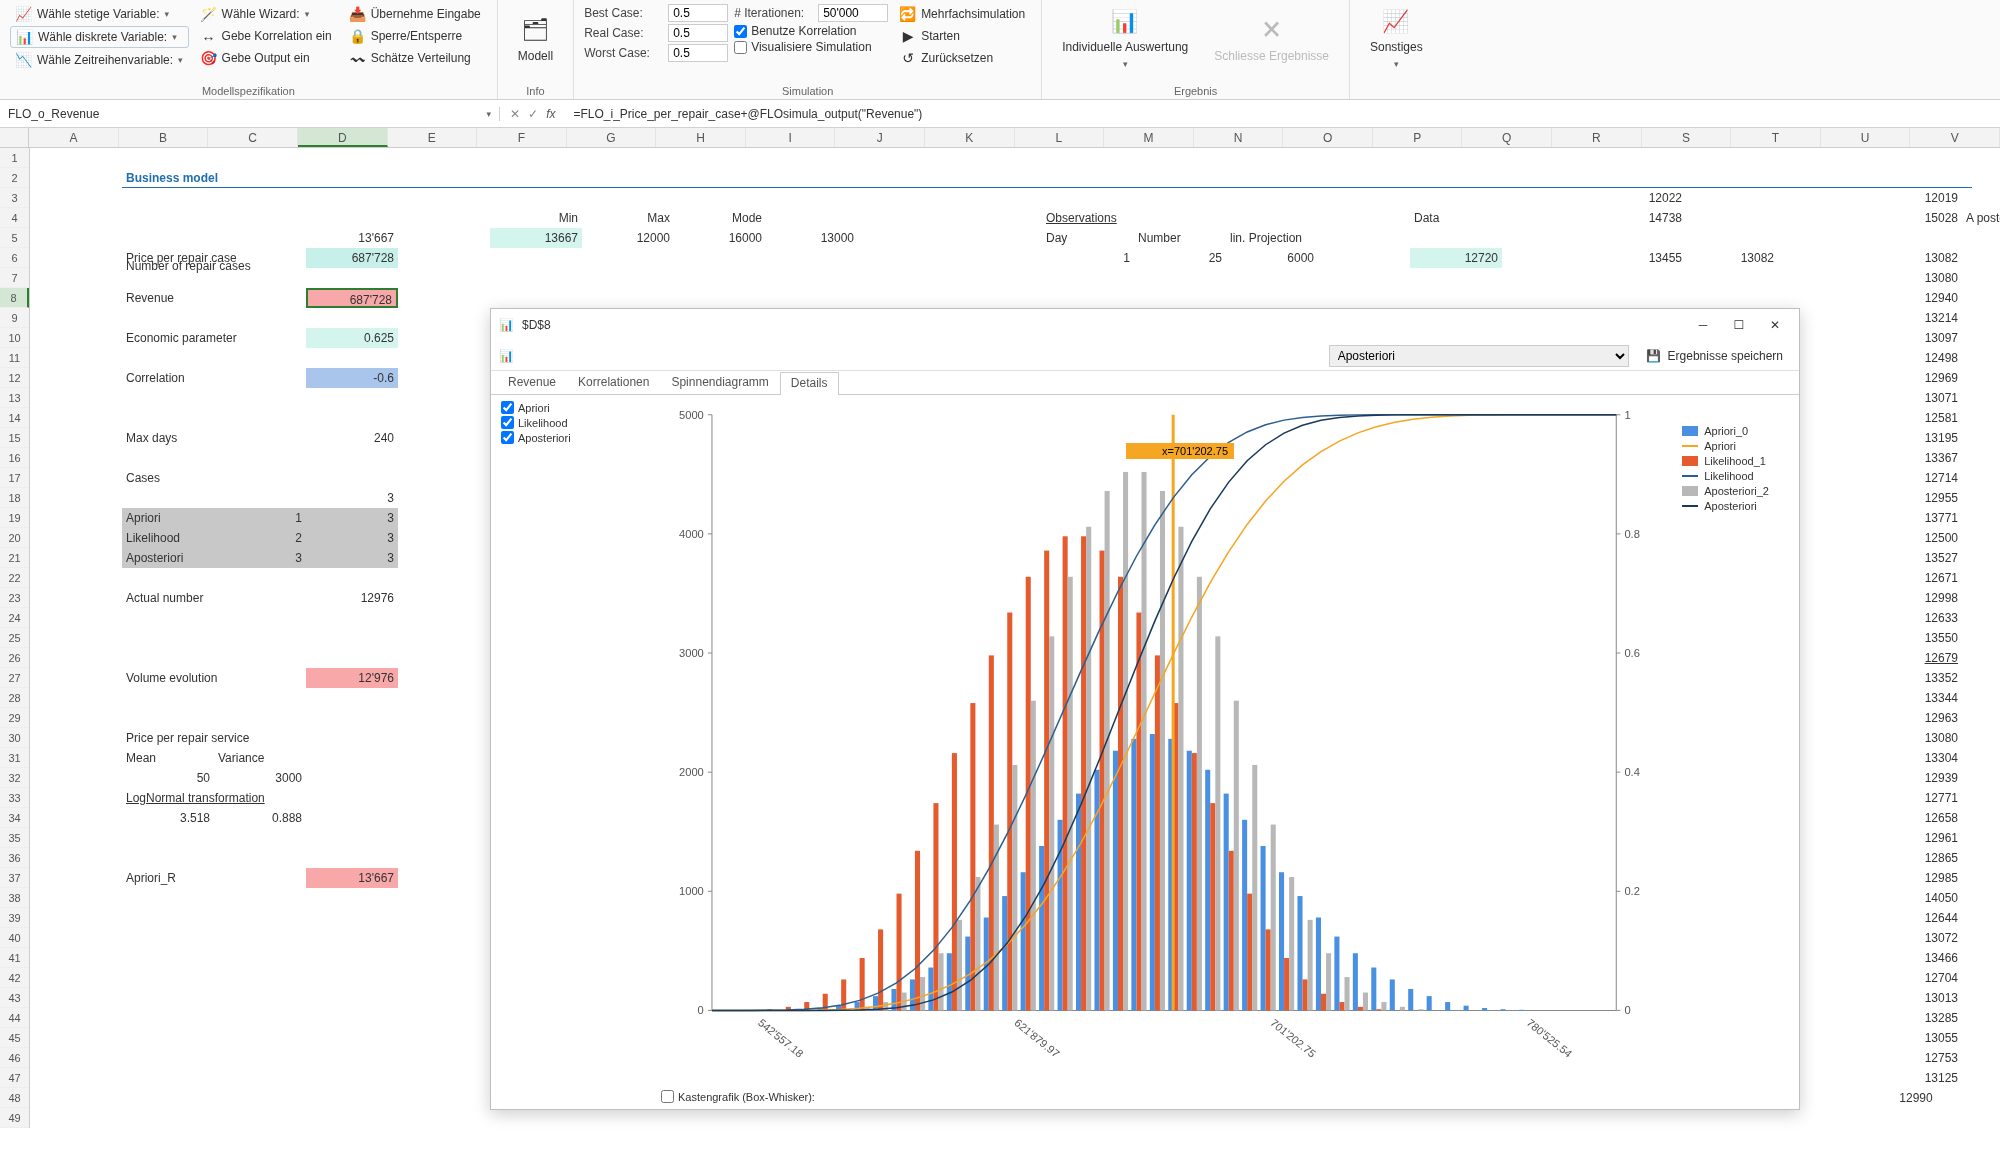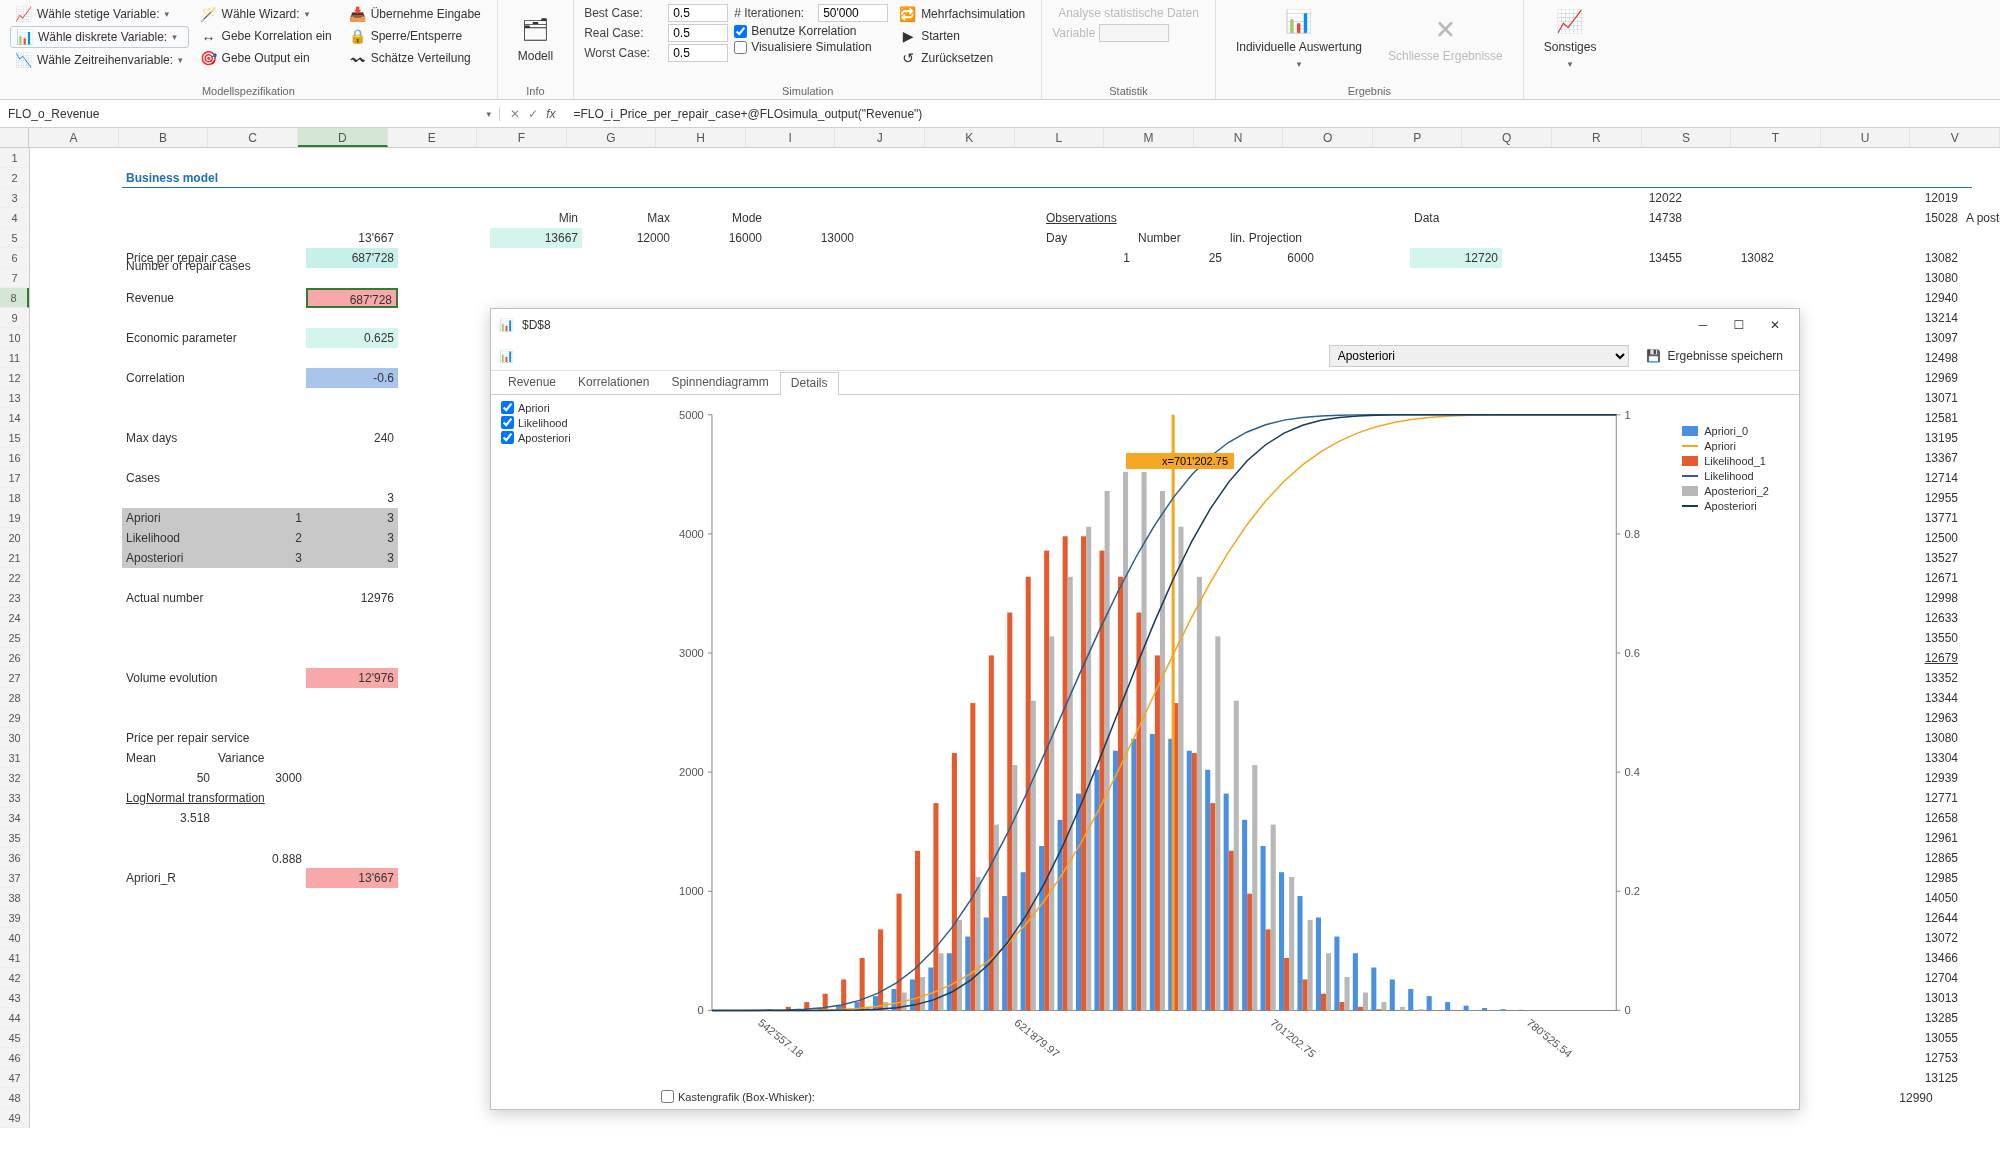--- a/index.html
+++ b/index.html
@@ -183,34 +183,20 @@
           </div>
         <div class="ribbon-btn">
             <span class="ribbon-icon">↺</span>
             <span>Zurücksetzen</span>
           </div>
       </div>
     </div>
     <div class="ribbon-group-title">Simulation</div>
   </div>
 
-  <div class="ribbon-group">
-    <div class="ribbon-items">
-      <div class="ribbon-col">
-        <div class="ribbon-btn disabled">
-            <span>Analyse statistische Daten</span>
-          </div>
-        <div class="ribbon-input-row">
-            <span class="disabled" style="color:#bbb">Variable</span>
-            <div class="ribbon-dropdown"></div>
-          </div>
-      </div>
-    </div>
-    <div class="ribbon-group-title">Statistik</div>
-  </div>
 
 
   <div class="ribbon-group">
     <div class="ribbon-items">
       <div class="ribbon-btn big">
           <span class="ribbon-icon big">📊</span>
           <span>Individuelle Auswertung</span>
           <span class="caret">▾</span>
         </div>
       <div class="ribbon-btn big disabled">
@@ -353,21 +339,21 @@
       <div class="cell right" style="left: 276px; top: 440px; width: 92px;">12976</div>
       <div class="cell " style="left: 92px; top: 520px; width: 184px;">Volume evolution</div>
       <div class="cell right fill-red" style="left: 276px; top: 520px; width: 92px;">12'976</div>
       <div class="cell " style="left: 92px; top: 580px; width: 276px;">Price per repair service</div>
       <div class="cell " style="left: 92px; top: 600px; width: 92px;">Mean</div>
       <div class="cell " style="left: 184px; top: 600px; width: 92px;">Variance</div>
       <div class="cell right" style="left: 92px; top: 620px; width: 92px;">50</div>
       <div class="cell right" style="left: 184px; top: 620px; width: 92px;">3000</div>
       <div class="cell underline" style="left: 92px; top: 640px; width: 184px;">LogNormal transformation</div>
       <div class="cell right" style="left: 92px; top: 660px; width: 92px;">3.518</div>
-      <div class="cell right" style="left: 184px; top: 660px; width: 92px; margin-top: 41px;">0.888</div>
+      <div class="cell right" style="left: 184px; top: 660px; width: 92px;">0.888</div>
       <div class="cell " style="left: 92px; top: 720px; width: 184px;">Apriori_R</div>
       <div class="cell right fill-red" style="left: 276px; top: 720px; width: 92px;">13'667</div>
       <div class="cell right" style="left: 460px; top: 60px; width: 92px;">Min</div>
       <div class="cell right" style="left: 552px; top: 60px; width: 92px;">Max</div>
       <div class="cell right" style="left: 644px; top: 60px; width: 92px;">Mode</div>
       <div class="cell right fill-mint" style="left: 460px; top: 80px; width: 92px;">13667</div>
       <div class="cell right" style="left: 552px; top: 80px; width: 92px;">12000</div>
       <div class="cell right" style="left: 644px; top: 80px; width: 92px;">16000</div>
       <div class="cell right" style="left: 736px; top: 80px; width: 92px;">13000</div>
       <div class="cell underline" style="left: 1012px; top: 60px; width: 184px;">Observations</div>
@@ -605,21 +591,21 @@
           <rect x="682.5350204081633" y="585.84" width="4.984000000000001" height="34.15999999999997" fill="#b8b8b8"></rect>
           <rect x="700.6982857142858" y="601.7" width="4.984000000000001" height="18.299999999999955" fill="#b8b8b8"></rect>
           <rect x="718.8615510204082" y="611.46" width="4.984000000000001" height="8.539999999999964" fill="#b8b8b8"></rect>
           <rect x="737.0248163265306" y="616.34" width="4.984000000000001" height="3.659999999999968" fill="#b8b8b8"></rect>
           <rect x="755.188081632653" y="618.78" width="4.984000000000001" height="1.2200000000000273" fill="#b8b8b8"></rect>
           <line x1="513.9000000000001" y1="10" x2="513.9000000000001" y2="620" stroke="#f5a623" stroke-width="3"></line>
           <path d="M60 620 L78.16326530612244 620 L96.3265306122449 620 L114.48979591836735 620 L132.6530612244898 620 L150.81632653061223 620 L168.9795918367347 619.6513787683955 L187.14285714285714 618.9541363051865 L205.30612244897958 617.7339619945707 L223.46938775510205 615.6422346049436 L241.6326530612245 612.5046435205029 L259.7959183673469 607.9725675096443 L277.9591836734694 601.6973853407629 L296.12244897959187 593.3304757822546 L314.2857142857143 582.5232176025147 L332.44897959183675 568.9269895699385 L350.61224489795916 552.1931704529219 L368.7755102040816 531.97313901986 L386.9387755102041 507.91827403914846 L405.1020408163265 480.0285755107873 L423.265306122449 448.3040434347764 L441.4285714285714 413.0932990427204 L459.59183673469386 375.09358479782827 L477.7551020408163 335.35076439491354 L495.91836734693874 294.9107015287898 L514.0816326530612 255.1678811258751 L532.2448979591837 217.168166880983 L550.408163265306 181.95742248892702 L568.5714285714286 150.23289041291616 L586.734693877551 122.34319188455493 L604.8979591836735 98.28832690384343 L623.0612244897959 78.06829547078155 L641.2244897959183 61.334476353764785 L659.3877551020408 47.738248321188735 L677.5510204081633 36.930990141448774 L695.7142857142858 28.56408058294039 L713.8775510204082 22.28889841405919 L732.0408163265306 17.75682240320043 L750.204081632653 14.61923131875983 L768.3673469387755 12.527503929132763 L786.530612244898 11.307329618516974 L804.6938775510205 10.610087155307838 L822.8571428571428 10.261465923703327 L841.0204081632653 10.087155307901071 L859.1836734693877 10 L877.3469387755102 10 L895.5102040816327 10 L913.6734693877551 10 L931.8367346938775 10 L950 10 " fill="none" stroke="#f5a623" stroke-width="1.5"></path>
           <path d="M60 620 L78.16326530612244 620 L96.3265306122449 620 L114.48979591836735 619.8919589089621 L132.6530612244898 619.5678356358484 L150.81632653061223 618.811547998583 L168.9795918367347 617.2989727240524 L187.14285714285714 614.489904357067 L205.30612244897958 609.7360963513992 L223.46938775510205 602.3893021608218 L241.6326530612245 591.8012752391073 L259.7959183673469 577.3237690400283 L277.9591836734694 558.5246191994332 L296.12244897959187 535.1877435352462 L314.2857142857143 507.31314204746724 L332.44897959183675 475.1168969181722 L350.61224489795916 439.0311725115125 L368.7755102040816 399.7042153737159 L386.9387755102041 358.0003542330854 L405.1020408163265 315 L423.265306122449 271.9996457669146 L441.4285714285714 230.2957846262841 L459.59183673469386 190.96882748848742 L477.7551020408163 154.8831030818278 L495.91836734693874 122.68685795253282 L514.0816326530612 94.81225646475389 L532.2448979591837 71.47538080056677 L550.408163265306 52.67623095997169 L568.5714285714286 38.198724760892674 L586.734693877551 27.610697839178215 L604.8979591836735 20.263903648600717 L623.0612244897959 15.510095642933038 L641.2244897959183 12.701027275947581 L659.3877551020408 11.188452001416977 L677.5510204081633 10.432164364151618 L695.7142857142858 10.108041091037876 L713.8775510204082 10 L732.0408163265306 10 L750.204081632653 10 L768.3673469387755 10 L786.530612244898 10 L804.6938775510205 10 L822.8571428571428 10 L841.0204081632653 10 L859.1836734693877 10 L877.3469387755102 10 L895.5102040816327 10 L913.6734693877551 10 L931.8367346938775 10 L950 10 " fill="none" stroke="#2c5f8d" stroke-width="1.5"></path>
           <path d="M60 620 L78.16326530612244 620 L96.3265306122449 620 L114.48979591836735 620 L132.6530612244898 620 L150.81632653061223 620 L168.9795918367347 620 L187.14285714285714 619.8942441054091 L205.30612244897958 619.5769764216366 L223.46938775510205 618.8366851595007 L241.6326530612245 617.250346740638 L259.7959183673469 614.2891816920943 L277.9591836734694 609.2128987517337 L296.12244897959187 601.1754507628294 L314.2857142857143 589.3307905686546 L332.44897959183675 572.8328710124827 L350.61224489795916 551.0471567267684 L368.7755102040816 523.5506241331484 L386.9387755102041 490.3432732316228 L405.1020408163265 451.8481276005548 L423.265306122449 408.91123439667126 L441.4285714285714 362.8016643550624 L459.59183673469386 315 L477.7551020408163 267.19833564493763 L495.91836734693874 221.08876560332868 L514.0816326530612 178.1518723994452 L532.2448979591837 139.65672676837727 L550.408163265306 106.4493758668516 L568.5714285714286 78.95284327323157 L586.734693877551 57.167128987517344 L604.8979591836735 40.669209431345394 L623.0612244897959 28.824549237170572 L641.2244897959183 20.787101248266254 L659.3877551020408 15.710818307905697 L677.5510204081633 12.749653259362049 L695.7142857142858 11.16331484049931 L713.8775510204082 10.423023578363427 L732.0408163265306 10.105755894590857 L750.204081632653 10 L768.3673469387755 10 L786.530612244898 10 L804.6938775510205 10 L822.8571428571428 10 L841.0204081632653 10 L859.1836734693877 10 L877.3469387755102 10 L895.5102040816327 10 L913.6734693877551 10 L931.8367346938775 10 L950 10 " fill="none" stroke="#1a3a5c" stroke-width="1.5"></path>
         </svg>
-      <div class="annotation" style="left:475px; top:48px;padding-left:36px;">x=701'202.75</div>
+      <div class="annotation" style="left:475px; top:38px;padding-left:36px;">x=701'202.75</div>
       <div class="chart-legend" id="chart-legend">
           <div>
             <span class="lg-box" style="background:#4a90e2"></span>
             <span>Apriori_0</span>
           </div>
           <div>
             <span class="lg-line" style="background:#f5a623"></span>
             <span>Apriori</span>
           </div>
           <div>

